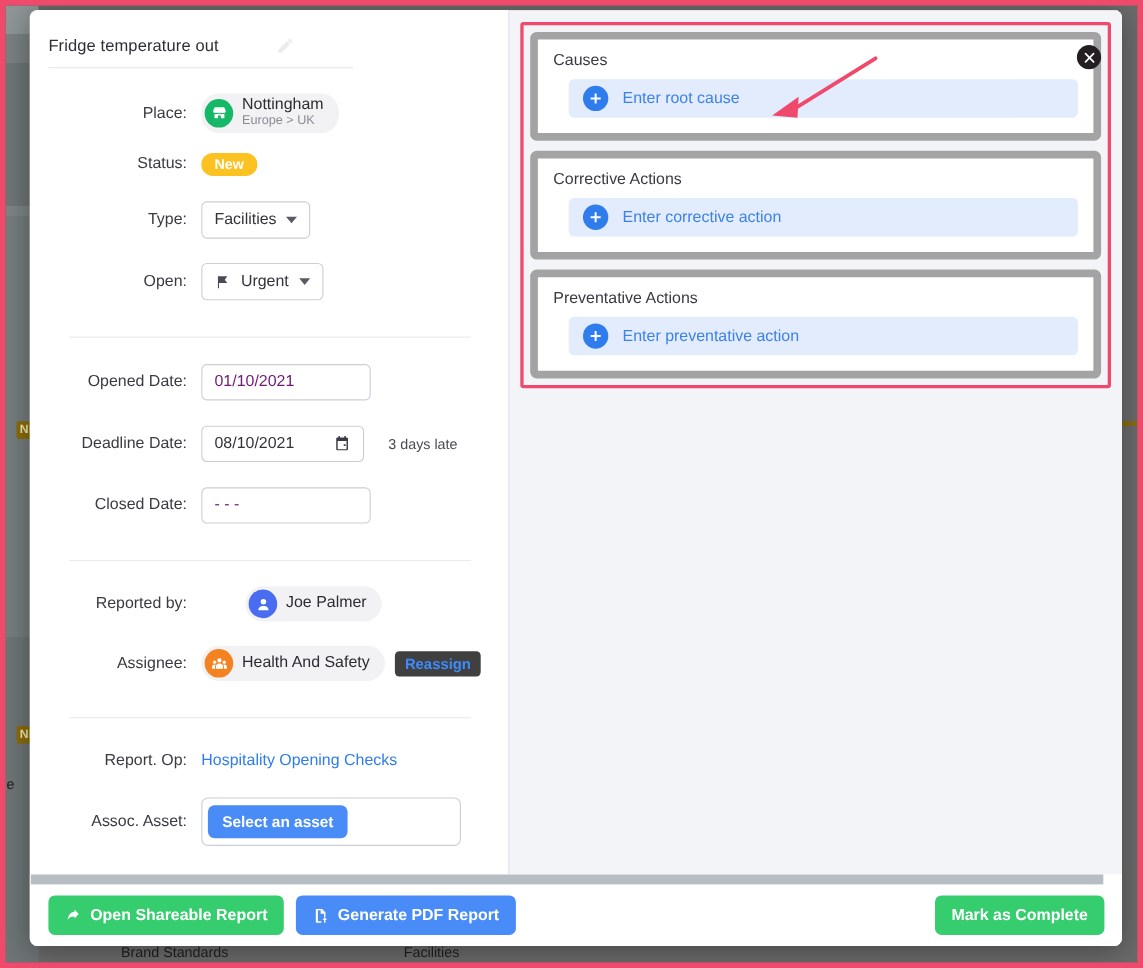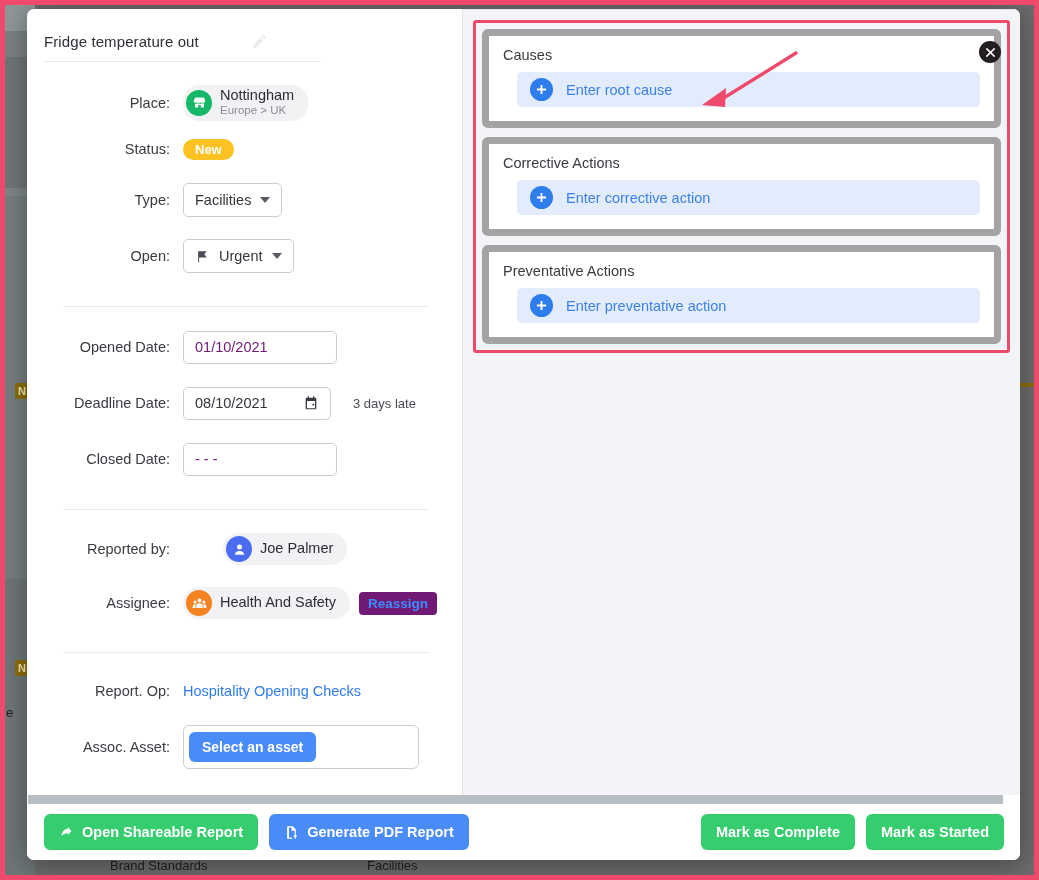--- a/index.html
+++ b/index.html
@@ -140,21 +140,21 @@
     height: 33px; display: flex; align-items: center;
     padding: 0 11px; background: #fff; font-size: 14.5px;
     min-width: 154px; justify-content: space-between; gap:10px;
   }
   .date-box.readonly { color:#701a75; }
   .date-box.filled { color:#33333c; min-width:148px; }
   .date-box .cal svg { width:16px; height:16px; display:block; }
   .late-note { font-size: 13px; color:#4a4a52; margin-left: 22px; }
 
   .btn-small-blue {
-    background:#701a75; color:#3d8bfd; font-size:13.5px; font-weight:bold;
+    background:#404040; color:#3d8bfd; font-size:13.5px; font-weight:bold;
     border-radius:4px; padding:4px 9px; margin-left:9px; cursor:pointer;text-align:center;
   }
 
   .link-blue { color:#2f7ced; font-size:14.5px; cursor:pointer; }
 
   .asset-box {
     border:1px solid #cdcdd6; border-radius:6px; height:44px;
     width: 236px; display:flex; align-items:center; padding-left:5px;
   }
   .asset-btn {
@@ -501,21 +501,18 @@
         <svg viewBox="0 0 24 24" aria-hidden="true">
             <path d="M6 2h8l5 5v7h-2V9h-5V4H8v16h5v2H6a1 1 0 01-1-1V3a1 1 0 011-1zm12 12l3.2 4.2H19V22h-2v-3.8h-2.2L18 14z"></path>
           </svg>
         <span>Generate PDF Report</span>
       </button>
     </div>
     <div class="footer-right">
       <button class="fbtn green">
         <span>Mark as Complete</span>
       </button>
-      <button class="fbtn green">
-        <span>Mark as Started</span>
-      </button>
     </div>
   </div>
 
 </div>
 
 <div id="annot-frame"></div>
 
 </body></html>

